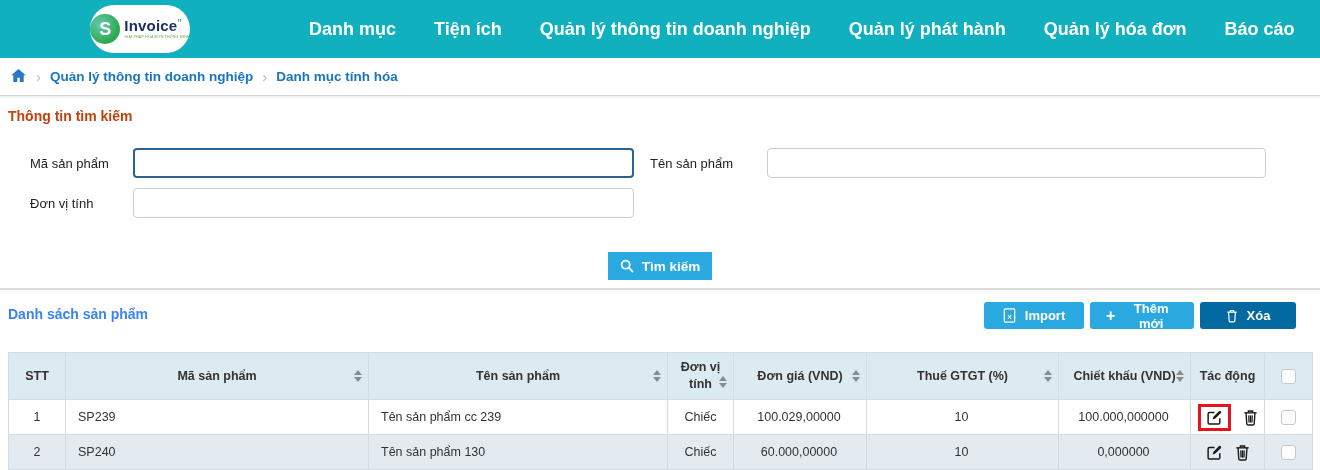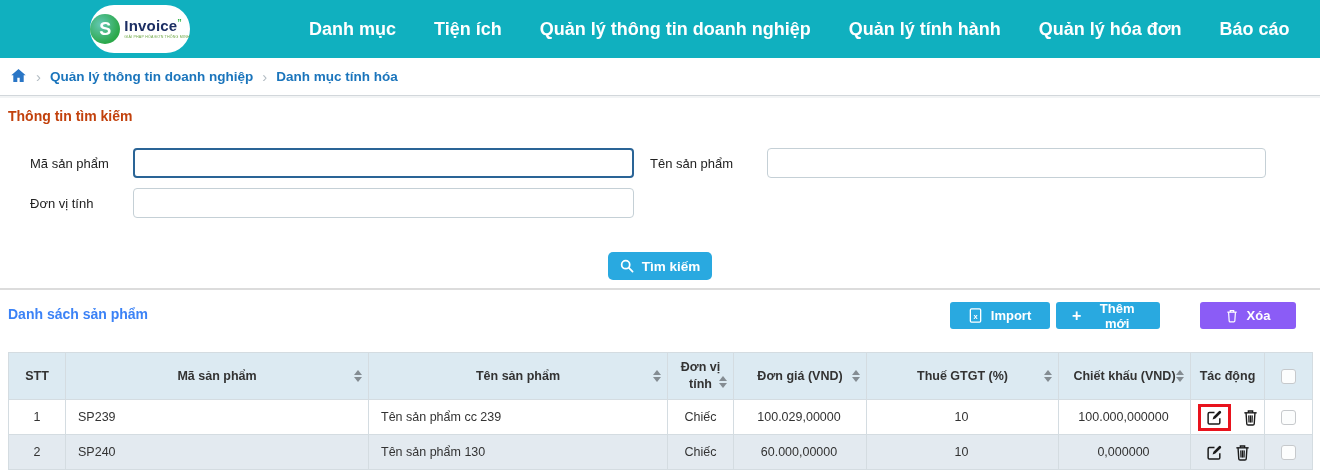--- a/index.html
+++ b/index.html
@@ -37,33 +37,33 @@
   .f-label { font-size:13px; color:#222; }
   .lbl-left { width:125px; padding-left:22px; }
   .lbl-right { width:133px; padding-left:16px; }
   .inp { height:30px; border:1px solid #c5d0d6; border-radius:4px; font-size:13px; padding:0 8px;
          font-family:"Liberation Sans", sans-serif; outline:none; }
   .inp-left { width:501px; }
   .inp-right { width:499px; }
   .inp.focused { border:2px solid #2a6496; }
   .search-btn-row { display:flex; justify-content:center; margin-top:34px; }
   .btn { border:none; cursor:pointer; color:#fff; font-family:"Liberation Sans", sans-serif; }
-  .btn-search { width:104px; height:28px; background:#29a9e0; border-radius:5px; font-size:13.5px;
+  .btn-search { width:104px; height:28px; background:#29a9e0; border-radius:0; font-size:13.5px;
                 font-weight:600; display:flex; align-items:center; justify-content:center; gap:8px; }
 
   
   .list-section { border-top:2px solid #dcdcdc; padding:12px 8px 0 8px; height:184px; }
   .list-header { display:flex; align-items:flex-start; height:28px; }
   .list-title { color:#3b82f6; font-weight:bold; font-size:14px; margin-top:4px; }
   .list-actions { margin-left:auto; margin-right:16px; display:flex; gap:6px; }
   .btn-bar { height:27px; border-radius:3px; background:#29a9e0; font-size:13px; font-weight:600;
              display:flex; align-items:center; justify-content:center; gap:9px; padding:0 16px; }
   .btn-import { width:100px; }
   .btn-add { width:104px; }
-  .btn-delete { width:96px; background:#8b5cf6; cursor:default;margin-left:34px; }
+  .btn-delete { width:96px; background:#0369a1; cursor:default; }
   .plus-glyph { font-size:16px; font-weight:bold; line-height:1; }
 
   
   .grid-wrap { margin-top:22px; }
   table.grid { width:1304px; border-collapse:collapse; table-layout:fixed; font-size:12.5px;
                border:1px solid #c7ced4; }
   .grid th, .grid td { border:1px solid #d4dce1; padding:0 8px; overflow:hidden; white-space:nowrap; }
   .grid thead th { background:#dceaf2; height:47px; font-weight:bold; color:#333; text-align:center;
                    position:relative; white-space:normal; line-height:1.35; }
   .grid tbody td { height:35px; background:#fff; }
@@ -95,21 +95,21 @@
       <span class="logo-circle">S</span>
       <span class="logo-texts">
         <span><span class="logo-word">Invoice</span><span class="logo-swoosh">”</span></span>
         <span class="logo-tagline">GIẢI PHÁP HÓA ĐƠN THÔNG MINH</span>
       </span>
     </div>
     <div class="nav-menu">
       <span class="nav-item">Danh mục</span>
       <span class="nav-item">Tiện ích</span>
       <span class="nav-item">Quản lý thông tin doanh nghiệp</span>
-      <span class="nav-item">Quản lý tính hành</span>
+      <span class="nav-item">Quản lý phát hành</span>
       <span class="nav-item">Quản lý hóa đơn</span>
       <span class="nav-item">Báo cáo</span>
     </div>
   </div>
 
   <div class="breadcrumb-bar">
     <span class="home-icon">
       <svg width="17" height="16" viewBox="0 0 16 16">
           <path fill="#2a76c6" d="M8 1 .8 7.2h2V14h4v-4.2h2.4V14h4V7.2h2z"></path>
         </svg>

